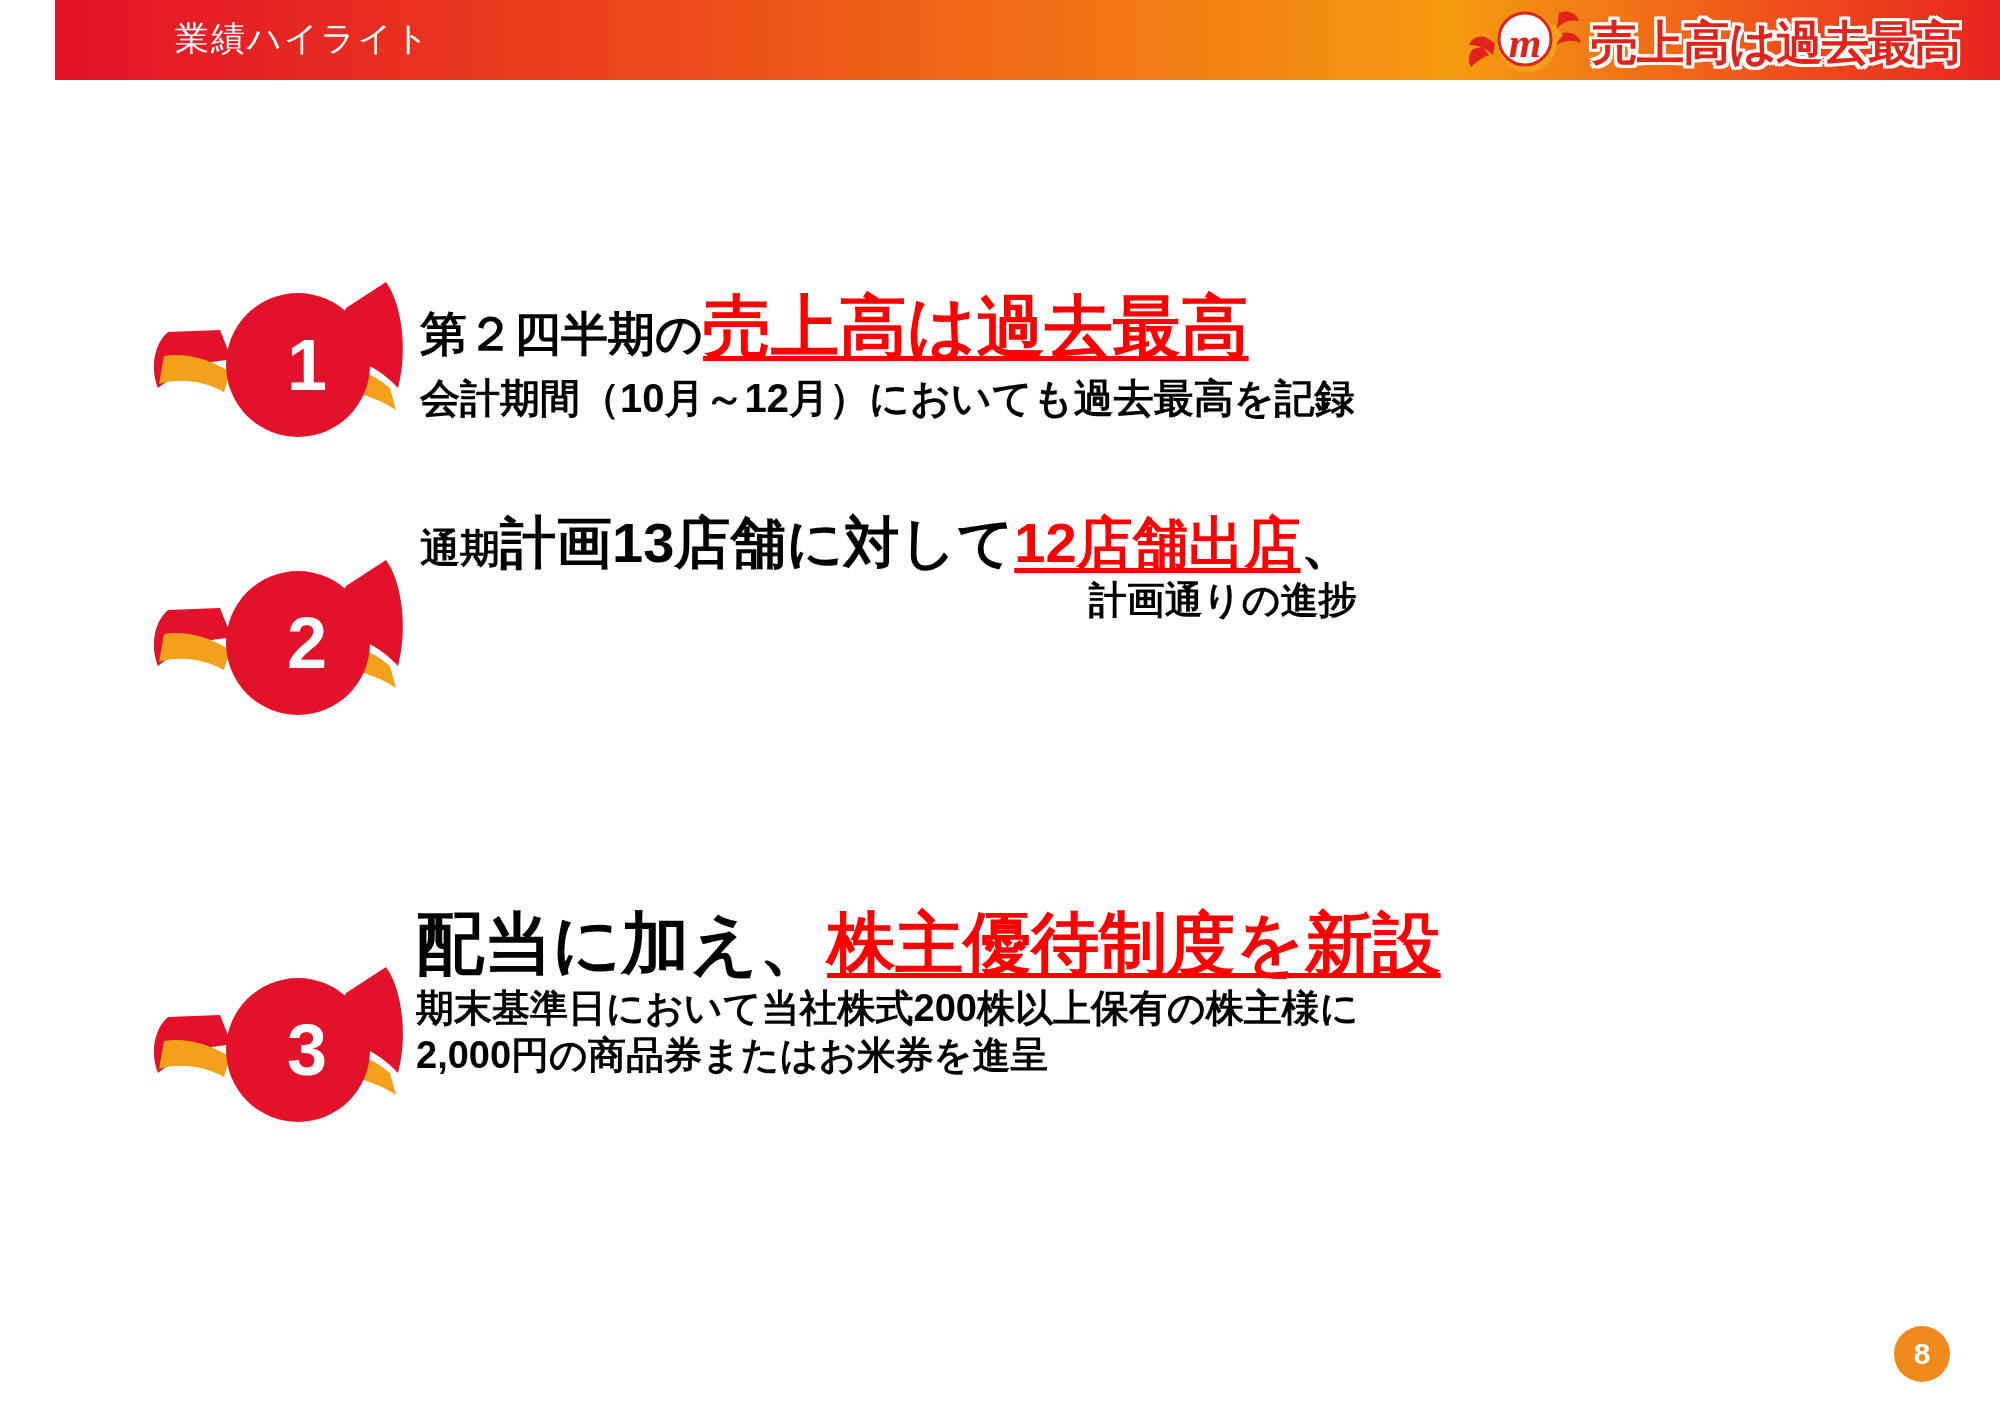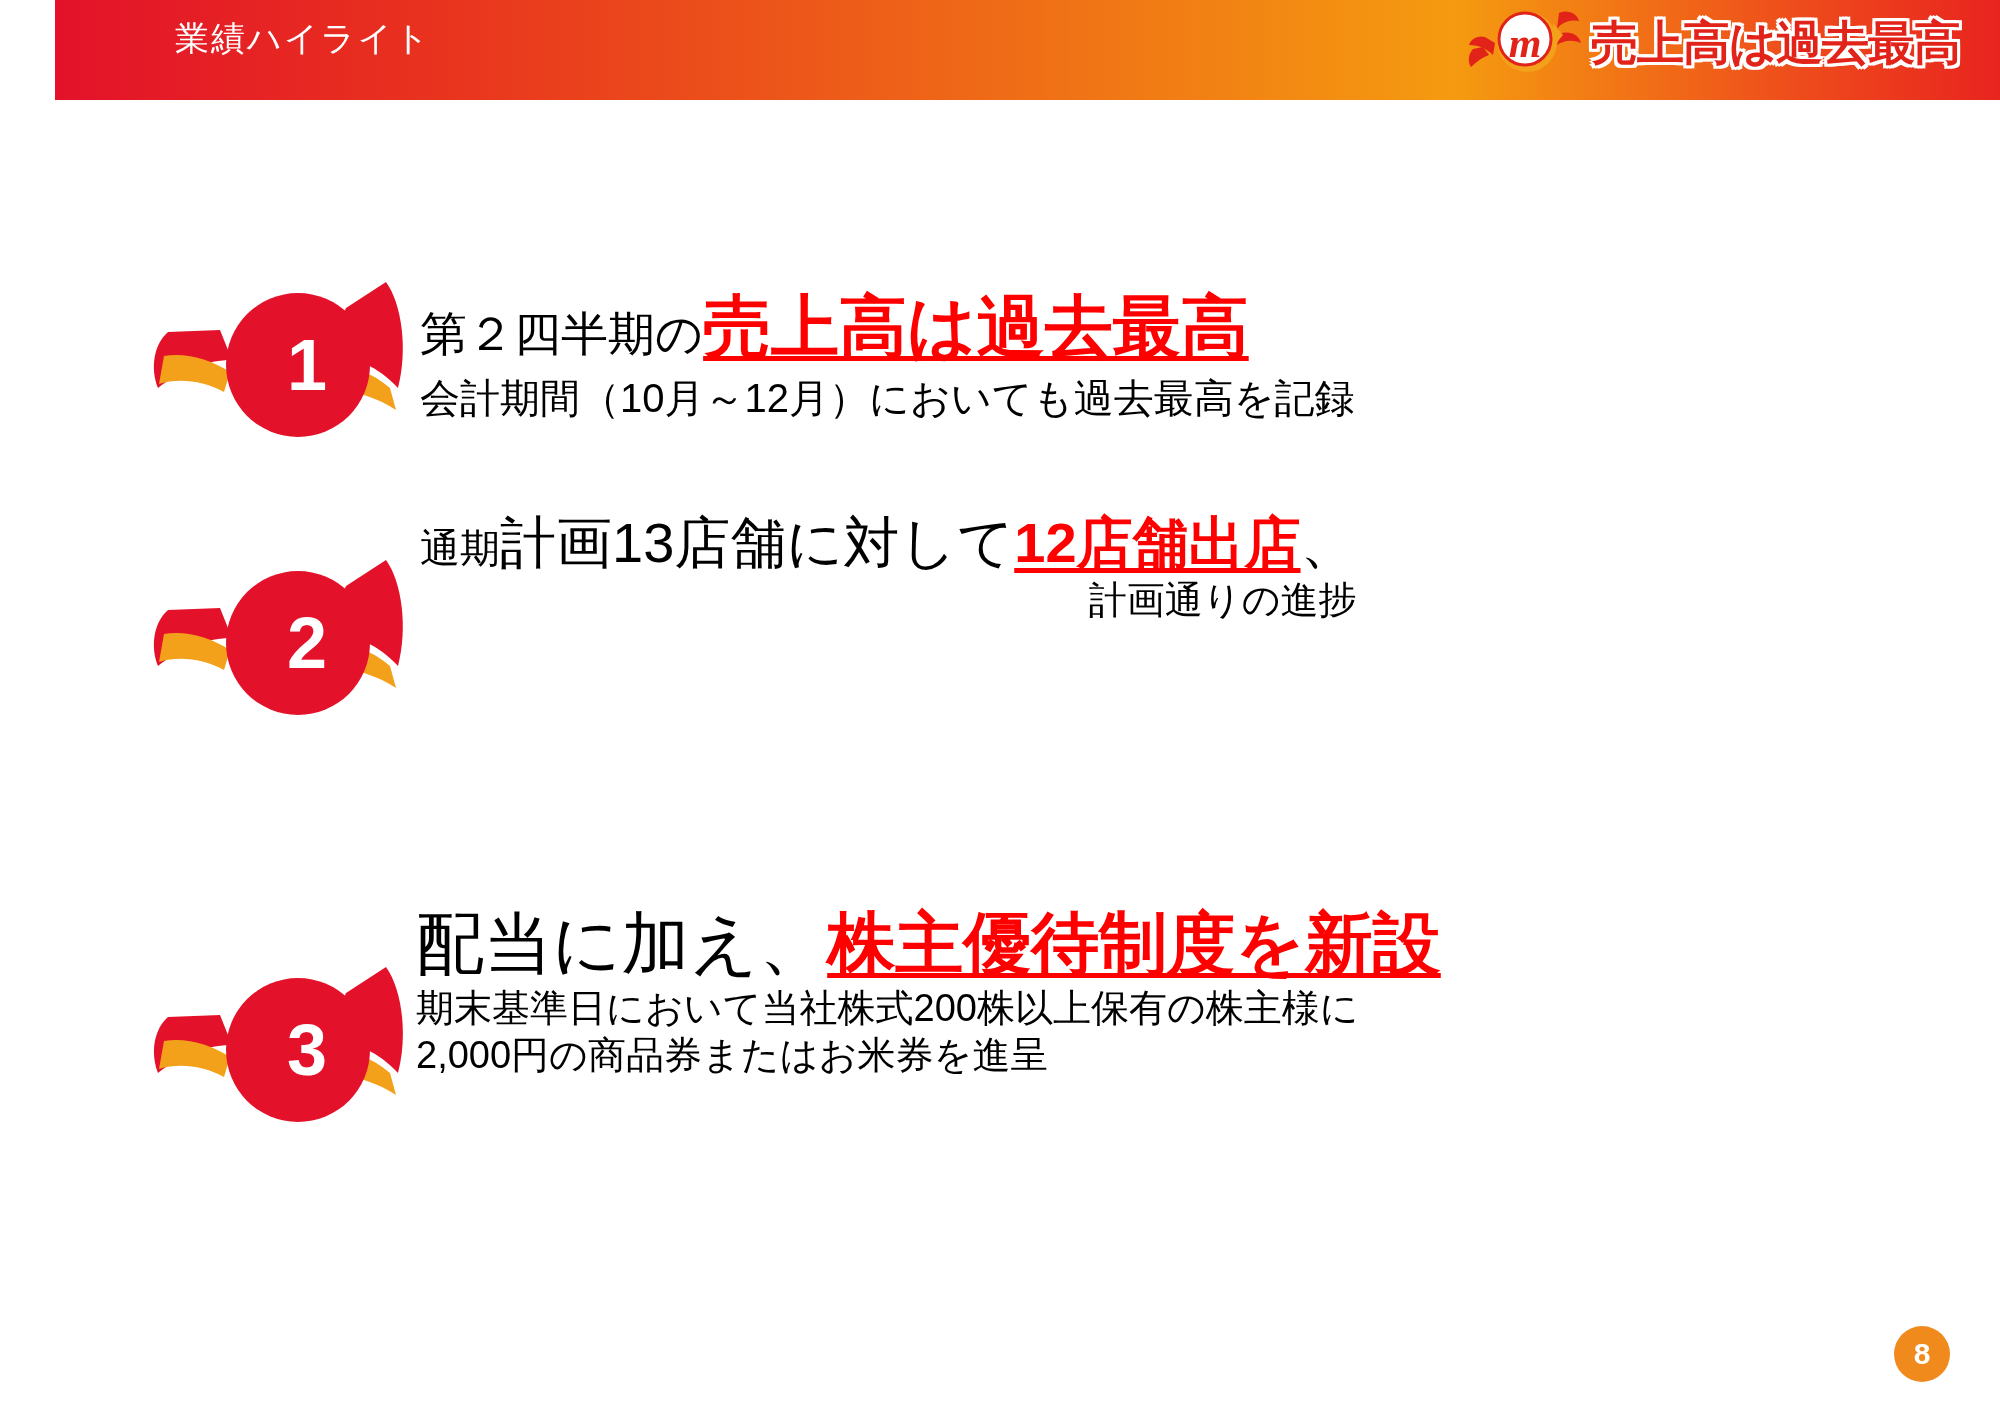--- a/index.html
+++ b/index.html
@@ -17,21 +17,21 @@
     background: #ffffff;
     overflow: hidden;
   }
 
   
   #header-bar {
     position: absolute;
     left: 55px;
     top: 0;
     width: 1945px;
-    height: 100px;
+    height: 80px;
     background: linear-gradient(90deg, #e3122a 0%, #e8301f 18%, #ef6a17 48%, #f59b10 72%, #ee4a1c 90%, #e8241f 100%);
   }
   #header-title {
     position: absolute;
     left: 120px;
     top: 16px;
     font-size: 34px;
     color: #ffffff;
     letter-spacing: 2px;
     font-weight: 400;
@@ -85,21 +85,21 @@
     font-size: 72px;
     font-weight: 700;
     padding-left: 14px;
     box-sizing: border-box;
     pointer-events: none;
   }
   .lines {
     position: absolute;
   }
   .ln { white-space: nowrap; line-height: 1.12; }
-  .blk { color: #000000; font-weight: 400; }
+  .blk { color: #000000; font-weight: 700; }
   .red {
     color: #ff0000;
     font-weight: 700;
     text-decoration: underline;
     text-decoration-thickness: 5px;
     text-underline-offset: 6px;
   }
 
   
   #item1 { left: 150px; top: 240px; }

